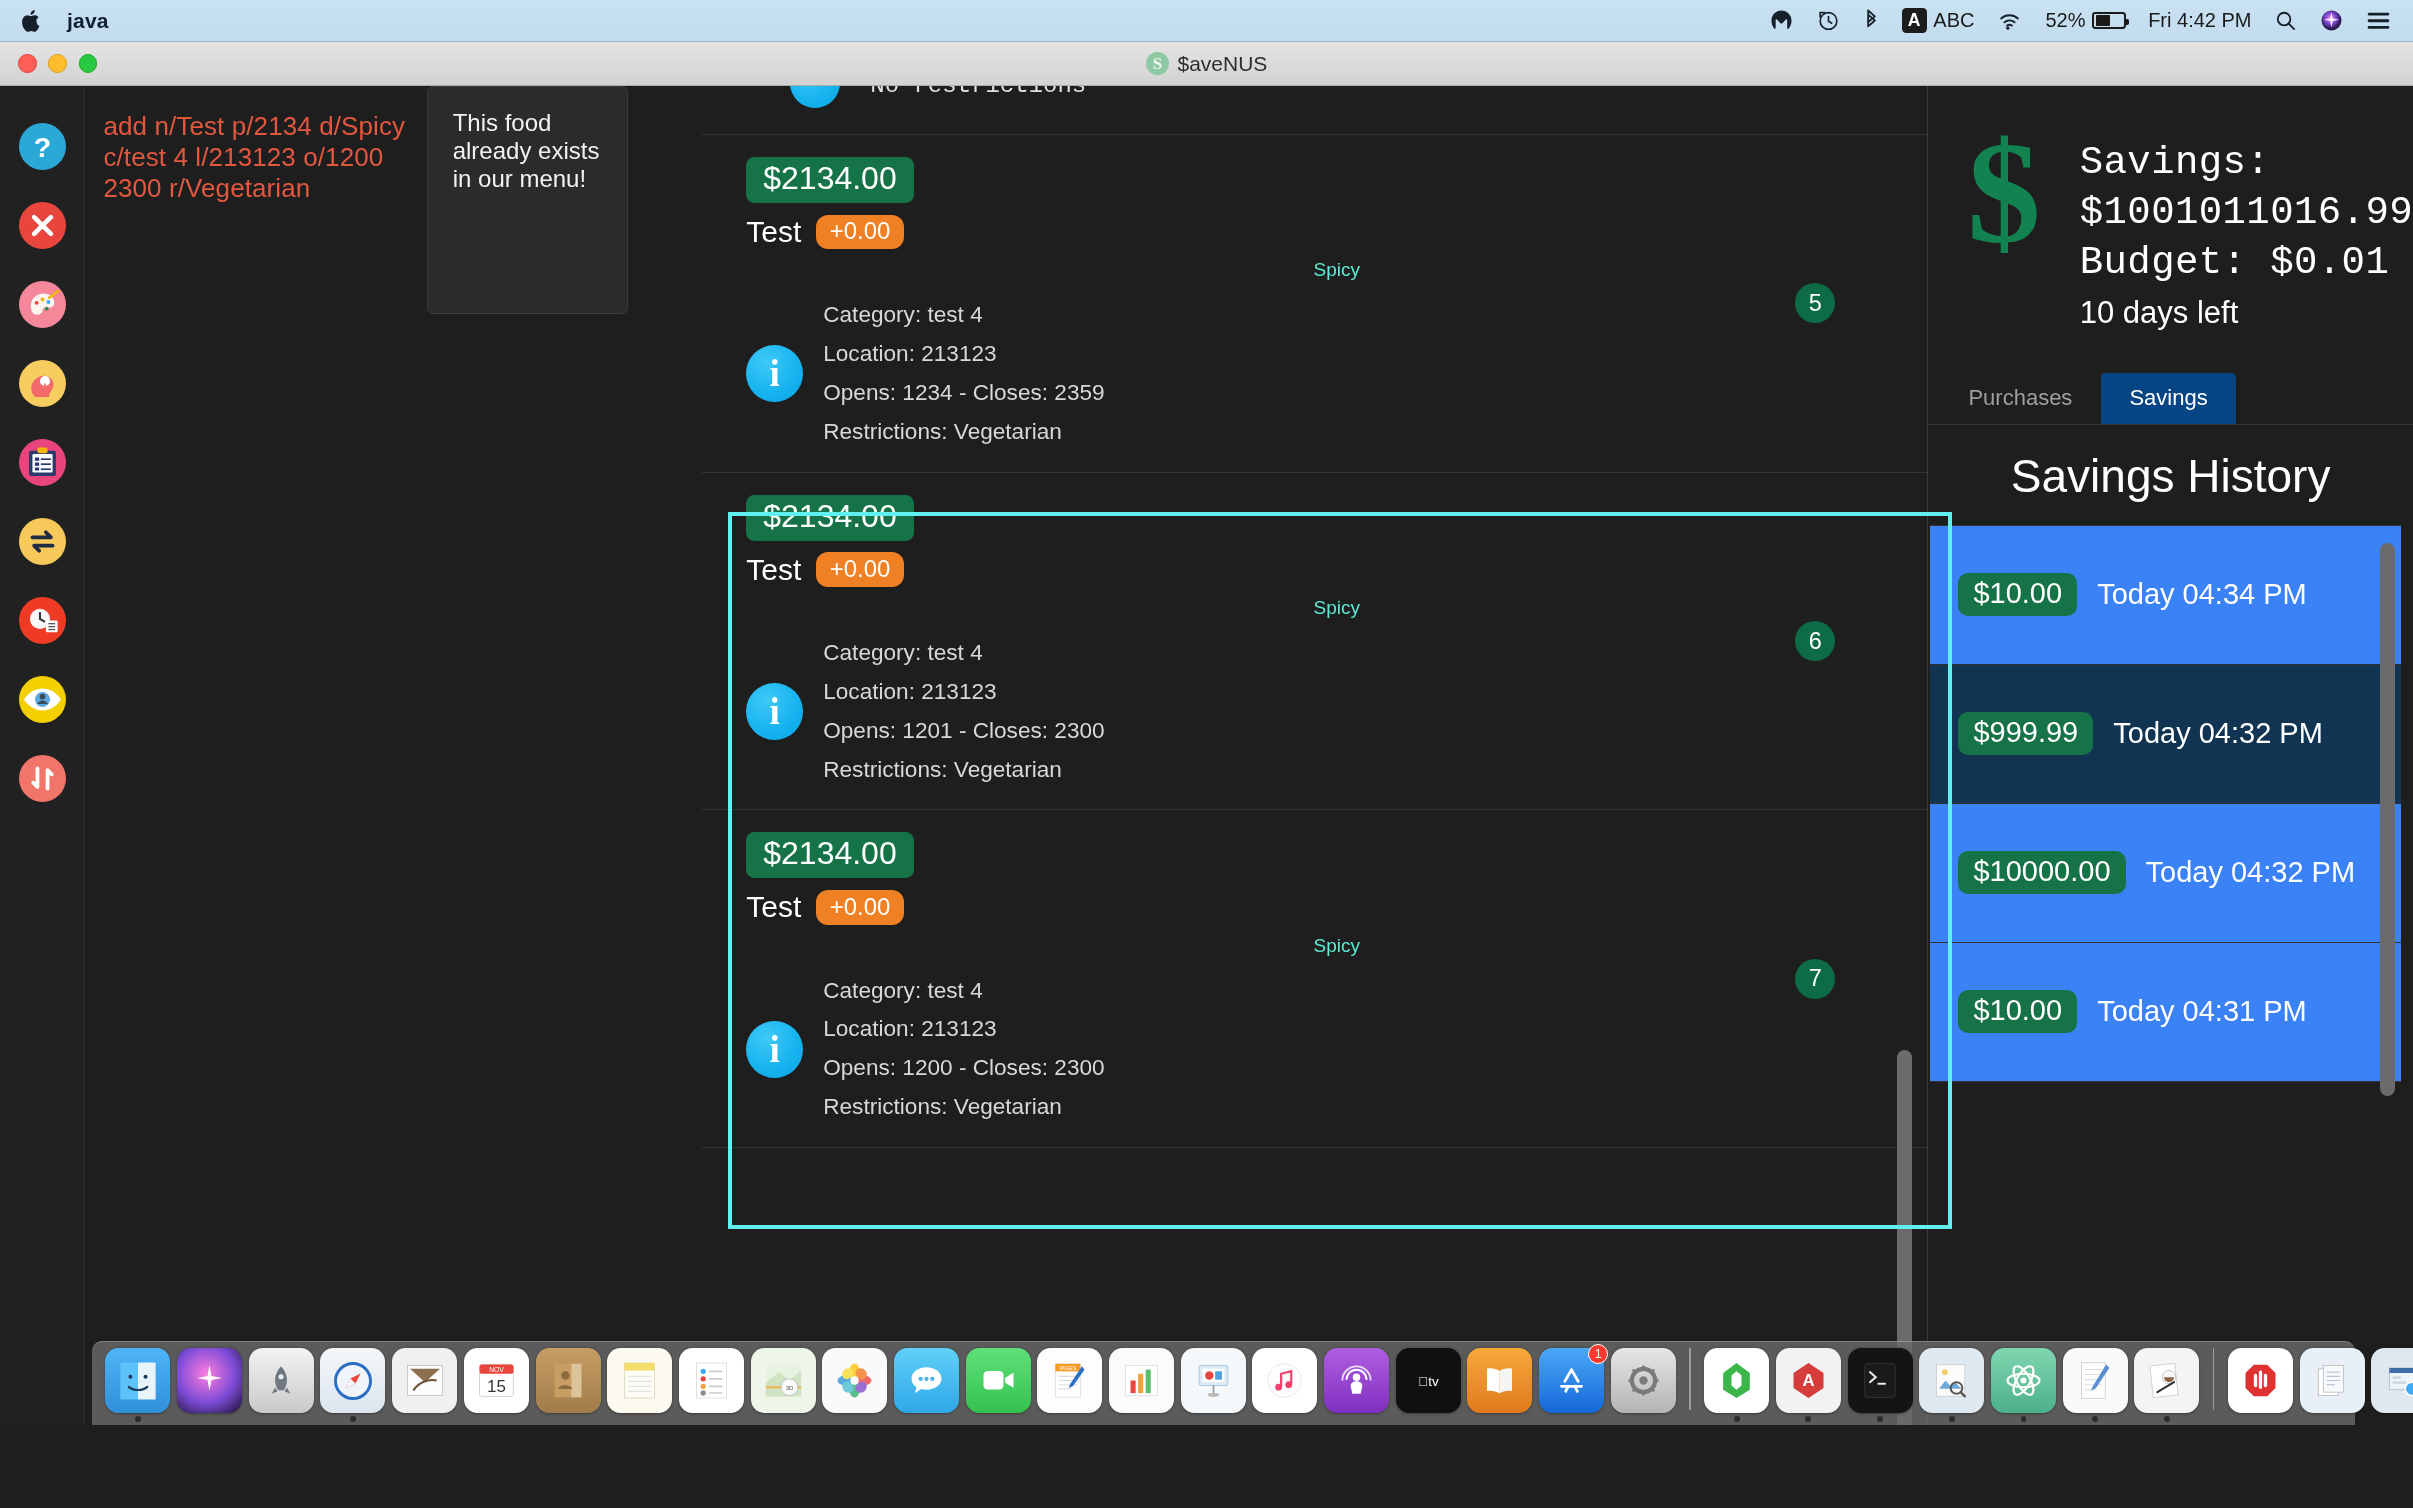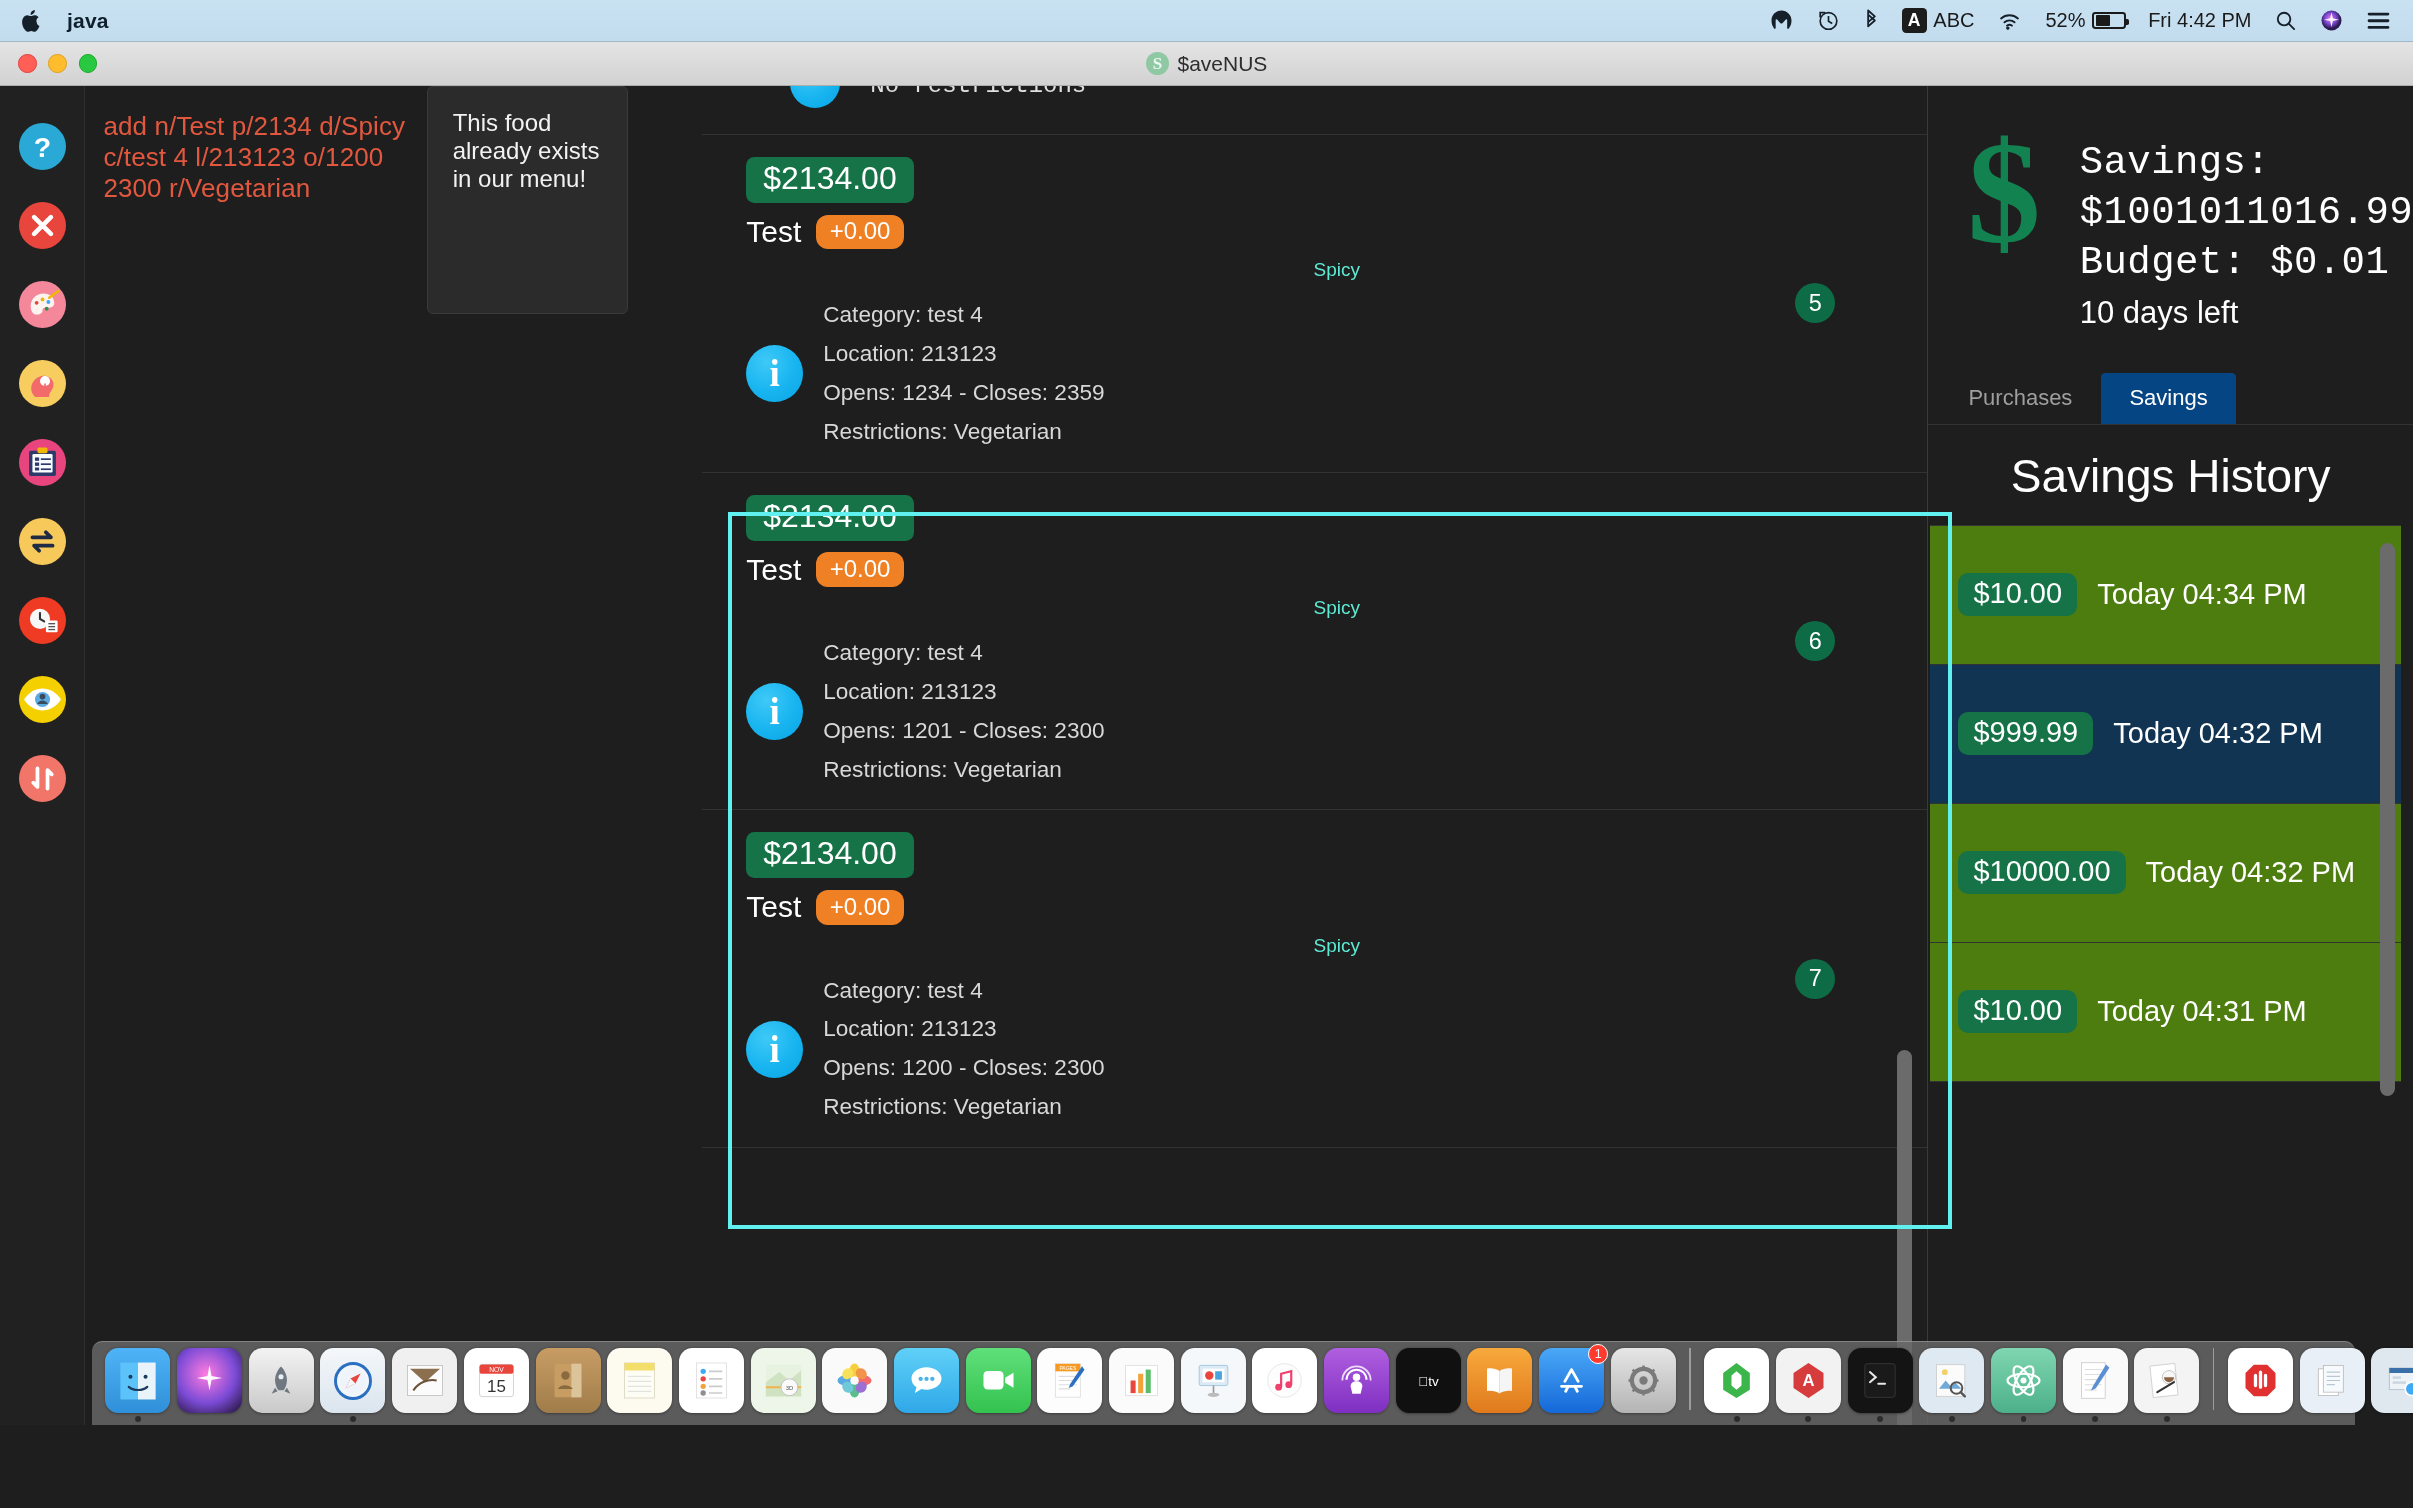--- a/index.html
+++ b/index.html
@@ -189,21 +189,21 @@
     font-size: 22px; padding: 11.7px 28.5px 13.4px; color:#9f9f9f; cursor:default;
   }
   .tab.active { background:#064584; color:#ffffff; border-radius: 4.2px 4.2px 0 0; }
 
   .hist-title { text-align:center; font-size: 46px; color:#ffffff; padding: 23.5px 0 22px; }
 
   .histlist { flex:1; position:relative; overflow:hidden; margin: 0 11.7px 0 1.7px; border-top:0.8px solid #333; }
   .hist-row {
     display:flex; align-items:center; gap: 20px;
     height: 139px; padding-left: 28.5px;
-    border-bottom: 0.8px solid #333333; background:#4d7c0f;
+    border-bottom: 0.8px solid #333333; background:#3b82f6;
   }
   .hist-row.selected { background:#103452; }
   .amt-chip {
     background:#157347; color:#fff; font-size:29px;
     padding: 5px 15px 7.5px; border-radius: 10px; line-height:1.05;
   }
   .hist-time { font-size: 29px; color:#ffffff; }
   .right-scroll-thumb {
     position:absolute; right: 6.7px; top: 17px; width: 15px; height: 553px;
     background:#6b6b6b; border-radius: 7.5px; z-index:5;

